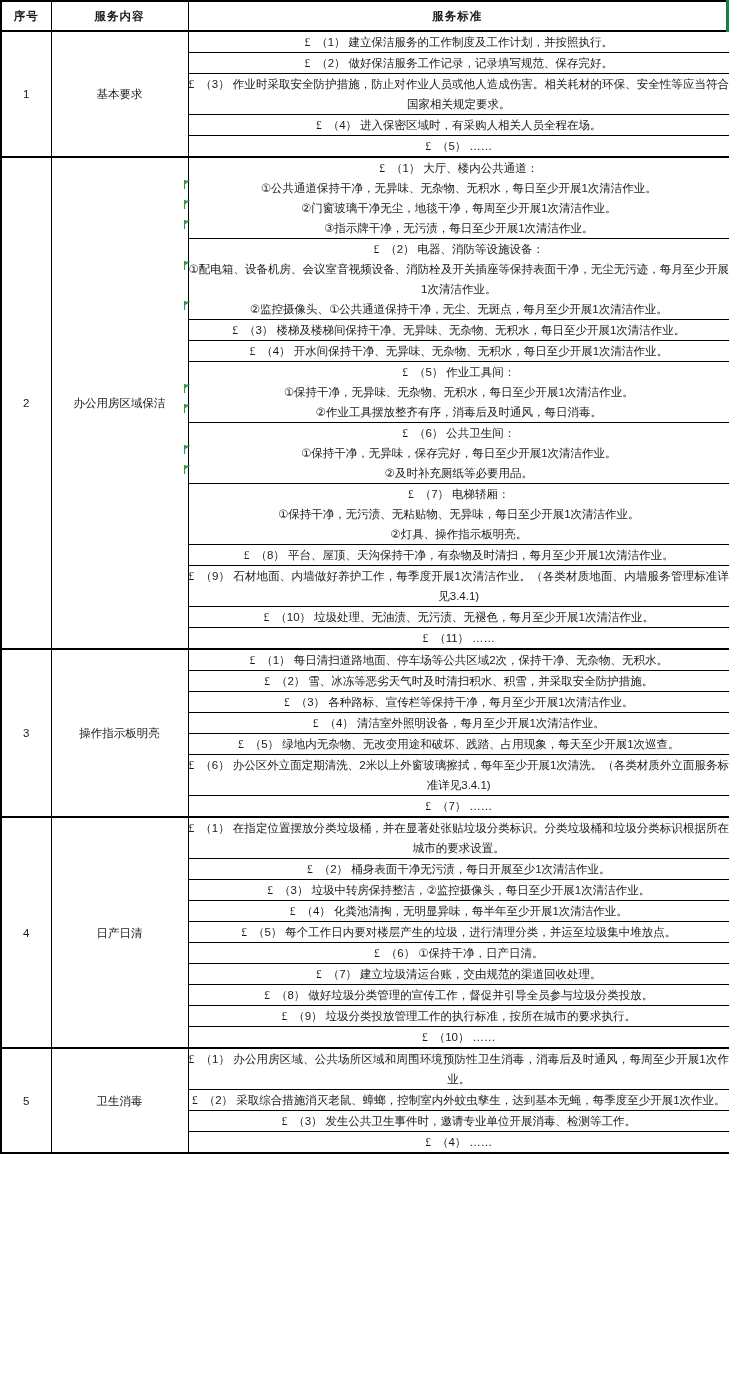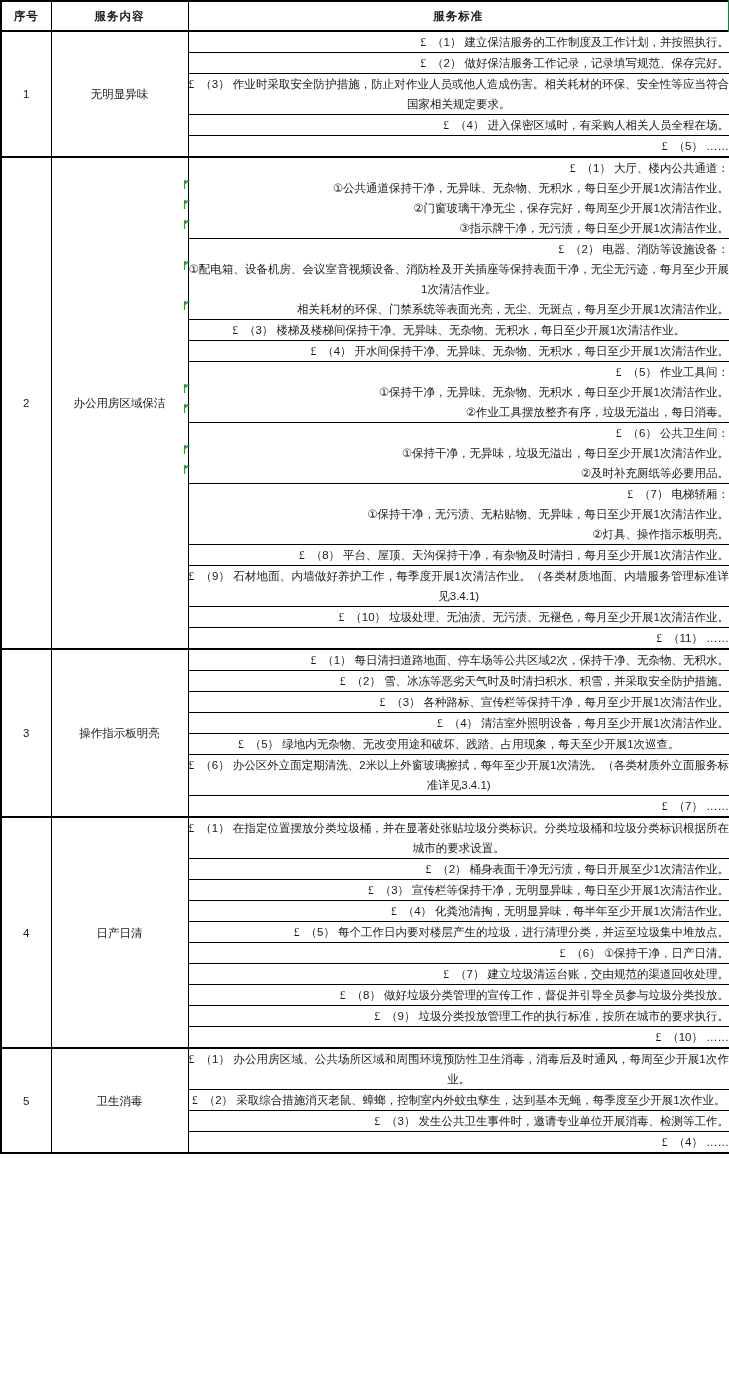--- a/index.html
+++ b/index.html
@@ -38,39 +38,39 @@
     border-bottom: 2px solid #000;
     border-top: 2px solid #000;
     font-weight: bold;
     font-size: 13px;
     text-align: center;
     height: 28px;
     line-height: 28px;
     letter-spacing: 1px;
   }
   th.hdr.first { border-left: 2px solid #000; }
-  th.hdr.last  { border-right: 4px solid #15803d; }
+  th.hdr.last  { border-right: 8px solid #15803d; }
 
   td.seq, td.svcname {
     text-align: center;
     vertical-align: middle;
     font-size: 12px;
   }
   td.seq { border-left: 2px solid #000; }
   td.stdcell { border-right: 2px solid #000; }
 
   tr.sec-start > td { border-top: 2px solid #000; }
 
   td.stdcell {
     padding: 1px 4px 2px 4px;
     position: relative;
   }
   .line {
     display: block;
-    text-align: right;
+    text-align: center;
     white-space: normal;
     word-break: break-all;
     line-height: 20px;
     position: relative;
   }
   .line.just {
     text-align: justify;
     text-align-last: center;
   }
   .bullet {
@@ -106,21 +106,21 @@
     <thead>
       <tr>
         <th class="hdr first">序号</th>
         <th class="hdr">服务内容</th>
         <th class="hdr last">服务标准</th>
       </tr>
     </thead>
     <tbody id="tbody">
         <tr class="sec-start">
           <td class="seq" rowspan="5">1</td>
-          <td class="svcname" rowspan="5">无明显异味</td>
+          <td class="svcname" rowspan="5">基本要求</td>
           <td class="stdcell">
             <span class="line"><span class="bullet">£</span><span class="numtag">（1）</span><span>建立保洁服务的工作制度及工作计划，并按照执行。</span></span>
           </td>
         </tr>
         <tr>
           <td class="stdcell">
             <span class="line"><span class="bullet">£</span><span class="numtag">（2）</span><span>做好保洁服务工作记录，记录填写规范、保存完好。</span></span>
           </td>
         </tr>
         <tr>
@@ -147,21 +147,21 @@
                 <svg width="7" height="9" viewBox="0 0 7 9">
                   <path d="M0.6 0.6 L6.2 0.6 L0.6 4.6 Z" fill="#2e9b3f"></path>
                   <rect x="0" y="0" width="1.1" height="9" fill="#2e9b3f"></rect>
                 </svg>
               </span><span>①公共通道保持干净，无异味、无杂物、无积水，每日至少开展1次清洁作业。</span></span>
             <span class="line"><span class="gmark">
                 <svg width="7" height="9" viewBox="0 0 7 9">
                   <path d="M0.6 0.6 L6.2 0.6 L0.6 4.6 Z" fill="#2e9b3f"></path>
                   <rect x="0" y="0" width="1.1" height="9" fill="#2e9b3f"></rect>
                 </svg>
-              </span><span>②门窗玻璃干净无尘，保存完好，每周至少开展1次清洁作业。</span></span>
+              </span><span>②门窗玻璃干净无尘，地毯干净，每周至少开展1次清洁作业。</span></span>
             <span class="line"><span class="gmark">
                 <svg width="7" height="9" viewBox="0 0 7 9">
                   <path d="M0.6 0.6 L6.2 0.6 L0.6 4.6 Z" fill="#2e9b3f"></path>
                   <rect x="0" y="0" width="1.1" height="9" fill="#2e9b3f"></rect>
                 </svg>
               </span><span>③指示牌干净，无污渍，每日至少开展1次清洁作业。</span></span>
           </td>
         </tr>
         <tr>
           <td class="stdcell">
@@ -170,21 +170,21 @@
                 <svg width="7" height="9" viewBox="0 0 7 9">
                   <path d="M0.6 0.6 L6.2 0.6 L0.6 4.6 Z" fill="#2e9b3f"></path>
                   <rect x="0" y="0" width="1.1" height="9" fill="#2e9b3f"></rect>
                 </svg>
               </span><span>①配电箱、设备机房、会议室音视频设备、消防栓及开关插座等保持表面干净，无尘无污迹，每月至少开展1次清洁作业。</span></span>
             <span class="line"><span class="gmark">
                 <svg width="7" height="9" viewBox="0 0 7 9">
                   <path d="M0.6 0.6 L6.2 0.6 L0.6 4.6 Z" fill="#2e9b3f"></path>
                   <rect x="0" y="0" width="1.1" height="9" fill="#2e9b3f"></rect>
                 </svg>
-              </span><span>相关耗材的环保、门禁系统等表面光亮，无尘、无斑点，每月至少开展1次清洁作业。</span></span>
+              </span><span>②监控摄像头、①公共通道保持干净，无尘、无斑点，每月至少开展1次清洁作业。</span></span>
           </td>
         </tr>
         <tr>
           <td class="stdcell">
             <span class="line just"><span class="bullet">£</span><span class="numtag">（3）</span><span>楼梯及楼梯间保持干净、无异味、无杂物、无积水，每日至少开展1次清洁作业。</span></span>
           </td>
         </tr>
         <tr>
           <td class="stdcell">
             <span class="line"><span class="bullet">£</span><span class="numtag">（4）</span><span>开水间保持干净、无异味、无杂物、无积水，每日至少开展1次清洁作业。</span></span>
@@ -197,32 +197,32 @@
                 <svg width="7" height="9" viewBox="0 0 7 9">
                   <path d="M0.6 0.6 L6.2 0.6 L0.6 4.6 Z" fill="#2e9b3f"></path>
                   <rect x="0" y="0" width="1.1" height="9" fill="#2e9b3f"></rect>
                 </svg>
               </span><span>①保持干净，无异味、无杂物、无积水，每日至少开展1次清洁作业。</span></span>
             <span class="line"><span class="gmark">
                 <svg width="7" height="9" viewBox="0 0 7 9">
                   <path d="M0.6 0.6 L6.2 0.6 L0.6 4.6 Z" fill="#2e9b3f"></path>
                   <rect x="0" y="0" width="1.1" height="9" fill="#2e9b3f"></rect>
                 </svg>
-              </span><span>②作业工具摆放整齐有序，垃圾无溢出，每日消毒。</span></span>
+              </span><span>②作业工具摆放整齐有序，消毒后及时通风，每日消毒。</span></span>
           </td>
         </tr>
         <tr>
           <td class="stdcell">
             <span class="line"><span class="bullet">£</span><span class="numtag">（6）</span><span>公共卫生间：</span></span>
             <span class="line"><span class="gmark">
                 <svg width="7" height="9" viewBox="0 0 7 9">
                   <path d="M0.6 0.6 L6.2 0.6 L0.6 4.6 Z" fill="#2e9b3f"></path>
                   <rect x="0" y="0" width="1.1" height="9" fill="#2e9b3f"></rect>
                 </svg>
-              </span><span>①保持干净，无异味，垃圾无溢出，每日至少开展1次清洁作业。</span></span>
+              </span><span>①保持干净，无异味，保存完好，每日至少开展1次清洁作业。</span></span>
             <span class="line"><span class="gmark">
                 <svg width="7" height="9" viewBox="0 0 7 9">
                   <path d="M0.6 0.6 L6.2 0.6 L0.6 4.6 Z" fill="#2e9b3f"></path>
                   <rect x="0" y="0" width="1.1" height="9" fill="#2e9b3f"></rect>
                 </svg>
               </span><span>②及时补充厕纸等必要用品。</span></span>
           </td>
         </tr>
         <tr>
           <td class="stdcell">
@@ -295,21 +295,21 @@
             <span class="line just"><span class="bullet">£</span><span class="numtag">（1）</span><span>在指定位置摆放分类垃圾桶，并在显著处张贴垃圾分类标识。分类垃圾桶和垃圾分类标识根据所在城市的要求设置。</span></span>
           </td>
         </tr>
         <tr>
           <td class="stdcell">
             <span class="line"><span class="bullet">£</span><span class="numtag">（2）</span><span>桶身表面干净无污渍，每日开展至少1次清洁作业。</span></span>
           </td>
         </tr>
         <tr>
           <td class="stdcell">
-            <span class="line"><span class="bullet">£</span><span class="numtag">（3）</span><span>宣传栏等保持干净，无明显异味，每日至少开展1次清洁作业。</span></span>
+            <span class="line"><span class="bullet">£</span><span class="numtag">（3）</span><span>垃圾中转房保持整洁，②监控摄像头，每日至少开展1次清洁作业。</span></span>
           </td>
         </tr>
         <tr>
           <td class="stdcell">
             <span class="line"><span class="bullet">£</span><span class="numtag">（4）</span><span>化粪池清掏，无明显异味，每半年至少开展1次清洁作业。</span></span>
           </td>
         </tr>
         <tr>
           <td class="stdcell">
             <span class="line"><span class="bullet">£</span><span class="numtag">（5）</span><span>每个工作日内要对楼层产生的垃圾，进行清理分类，并运至垃圾集中堆放点。</span></span>

